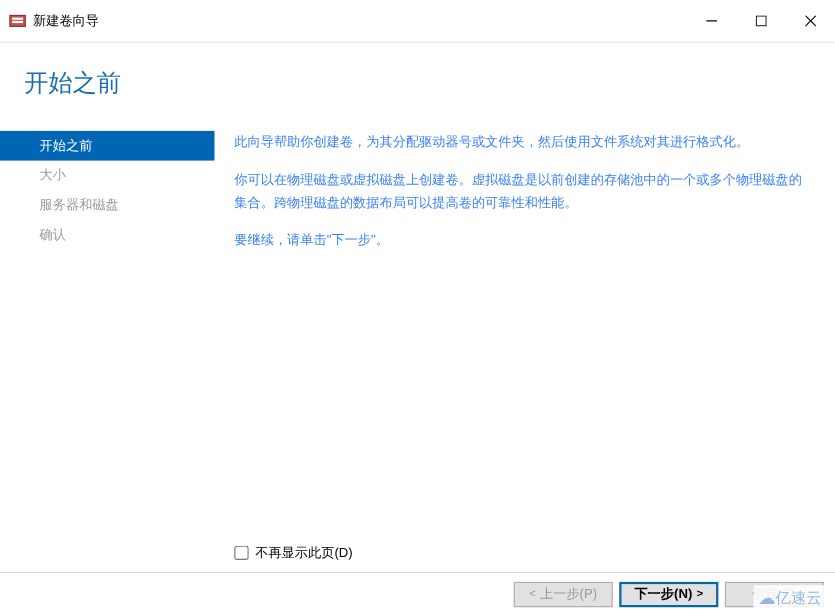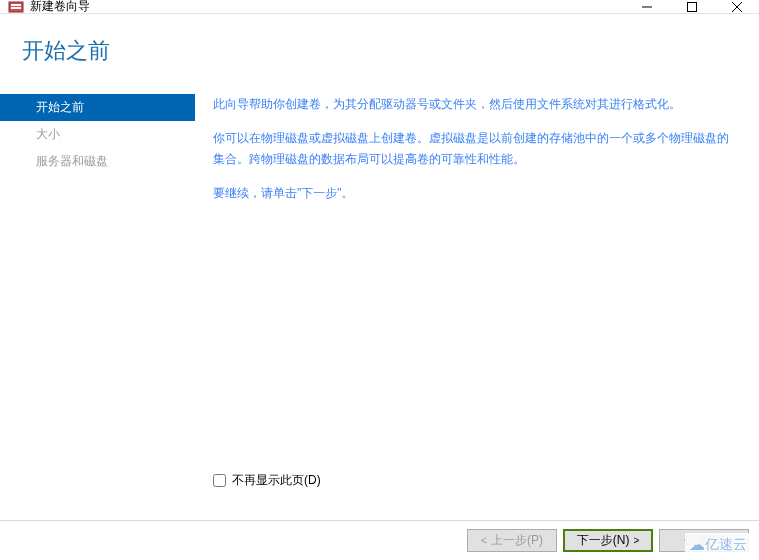--- a/index.html
+++ b/index.html
@@ -10,21 +10,21 @@
     body {
       font-family: "Microsoft YaHei", "Segoe UI", sans-serif;
       font-size: 12px;
       background: #fff;
       width: 759px;
       height: 560px;
       overflow: hidden;
       position: relative;
     }
     .titlebar {
-      height: 14px;
+      height: 39px;
       display: flex;
       align-items: center;
       border-bottom: 1px solid #e5e5e5;
       background: #fff;
     }
     .titlebar-icon {
       width: 16px;
       height: 16px;
       margin-left: 8px;
       margin-right: 6px;
@@ -91,21 +91,21 @@
     }
     .main p {
       font-size: 12px;
       line-height: 1.7;
       color: #3b82f6;
       margin-bottom: 14px;
     }
     .checkbox-row {
       position: absolute;
       left: 213px;
-      top: 472px;
+      top: 494px;
       display: flex;
       align-items: center;
       gap: 6px;
     }
     .checkbox-row input[type="checkbox"] {
       width: 13px;
       height: 13px;
     }
     .checkbox-row label {
       font-size: 12px;
@@ -138,21 +138,22 @@
       display: flex;
       align-items: center;
       justify-content: center;
       gap: 4px;
     }
     .footer-btn:disabled {
       color: #9a9a9a;
       cursor: default;
     }
     .footer-btn.primary {
-      border: 2px solid #4d7c0f;
+      border: 2px solid #0369a1;
+      font-weight: bold;
     }
     .footer-btn .arrow {
       font-size: 10px;
     }
     .watermark {
       position: absolute;
       right: 8px;
       bottom: 4px;
       font-size: 14px;
       color: #8fb9e0;
@@ -202,20 +203,21 @@
 
 <div class="header">
   <div class="header-title">开始之前</div>
 </div>
 
 <div class="content">
   <div class="sidebar">
     <div class="sidebar-item active"><span>开始之前</span></div>
     <div class="sidebar-item"><span>大小</span></div>
     <div class="sidebar-item"><span>服务器和磁盘</span></div>
+    <div class="sidebar-item"><span>确认</span></div>
   </div>
 
   <div class="main">
     <p>此向导帮助你创建卷，为其分配驱动器号或文件夹，然后使用文件系统对其进行格式化。</p>
     <p>你可以在物理磁盘或虚拟磁盘上创建卷。虚拟磁盘是以前创建的存储池中的一个或多个物理磁盘的集合。跨物理磁盘的数据布局可以提高卷的可靠性和性能。</p>
     <p>要继续，请单击"下一步"。</p>
   </div>
 </div>
 
 <div class="checkbox-row">

